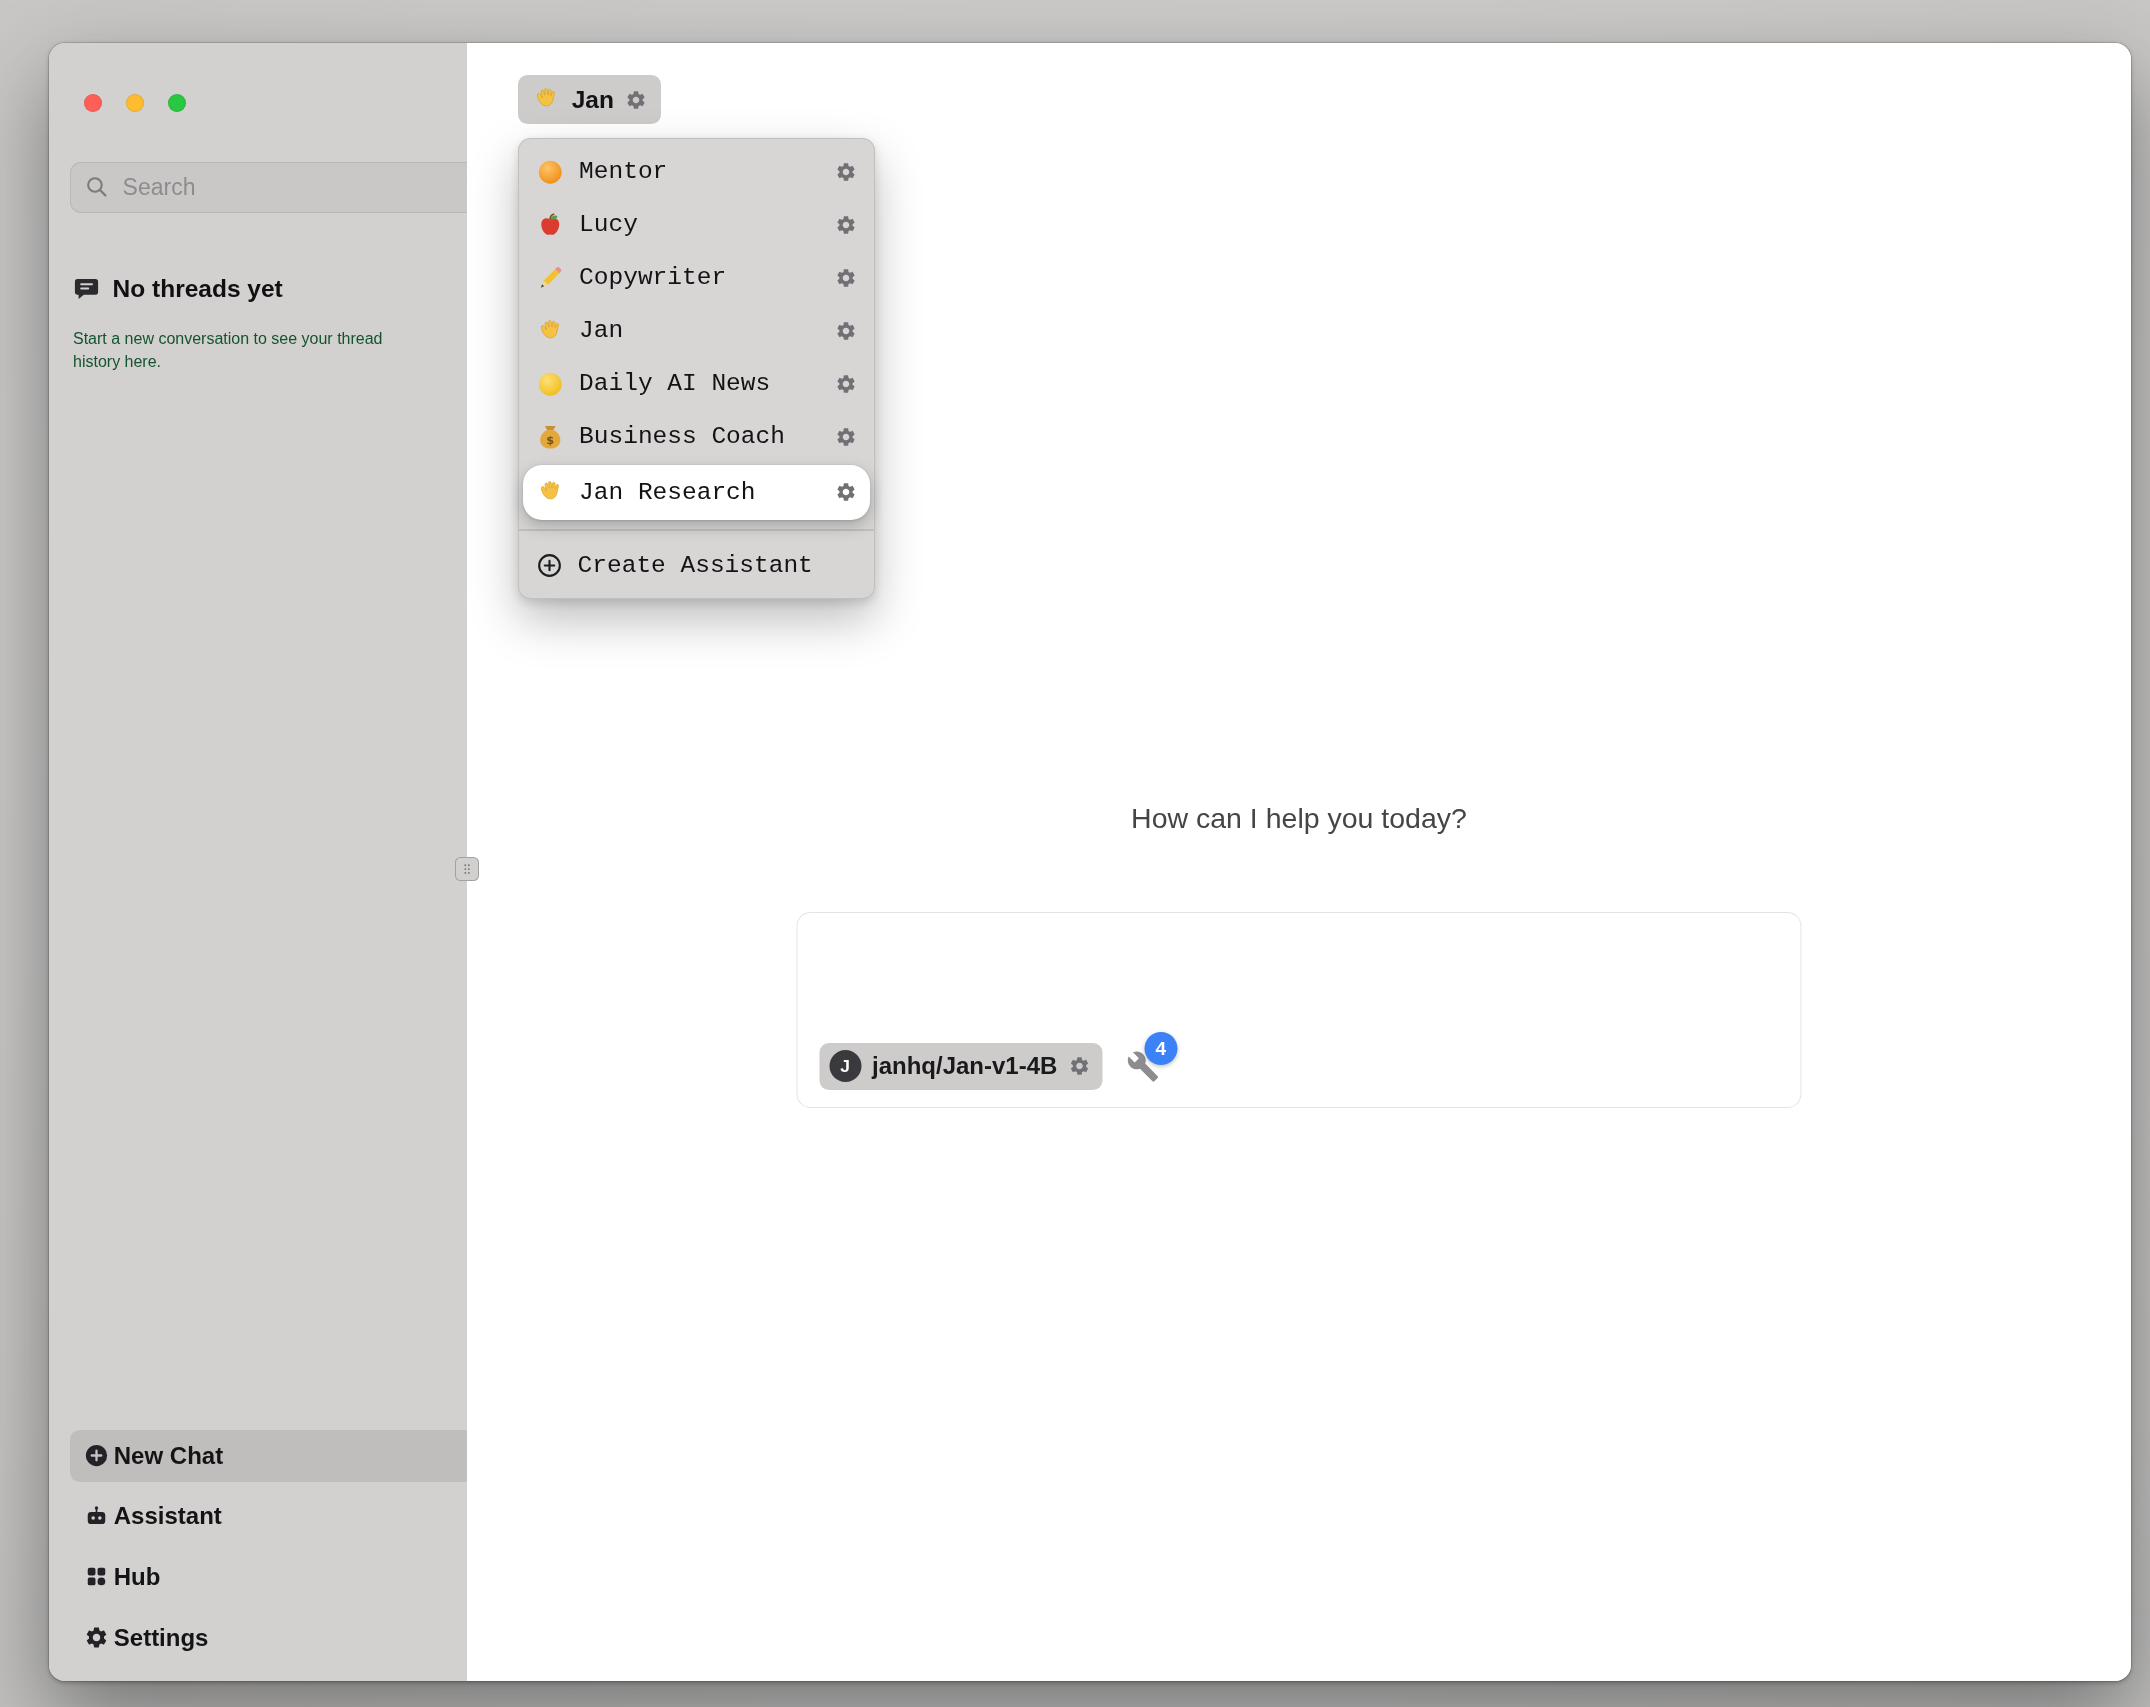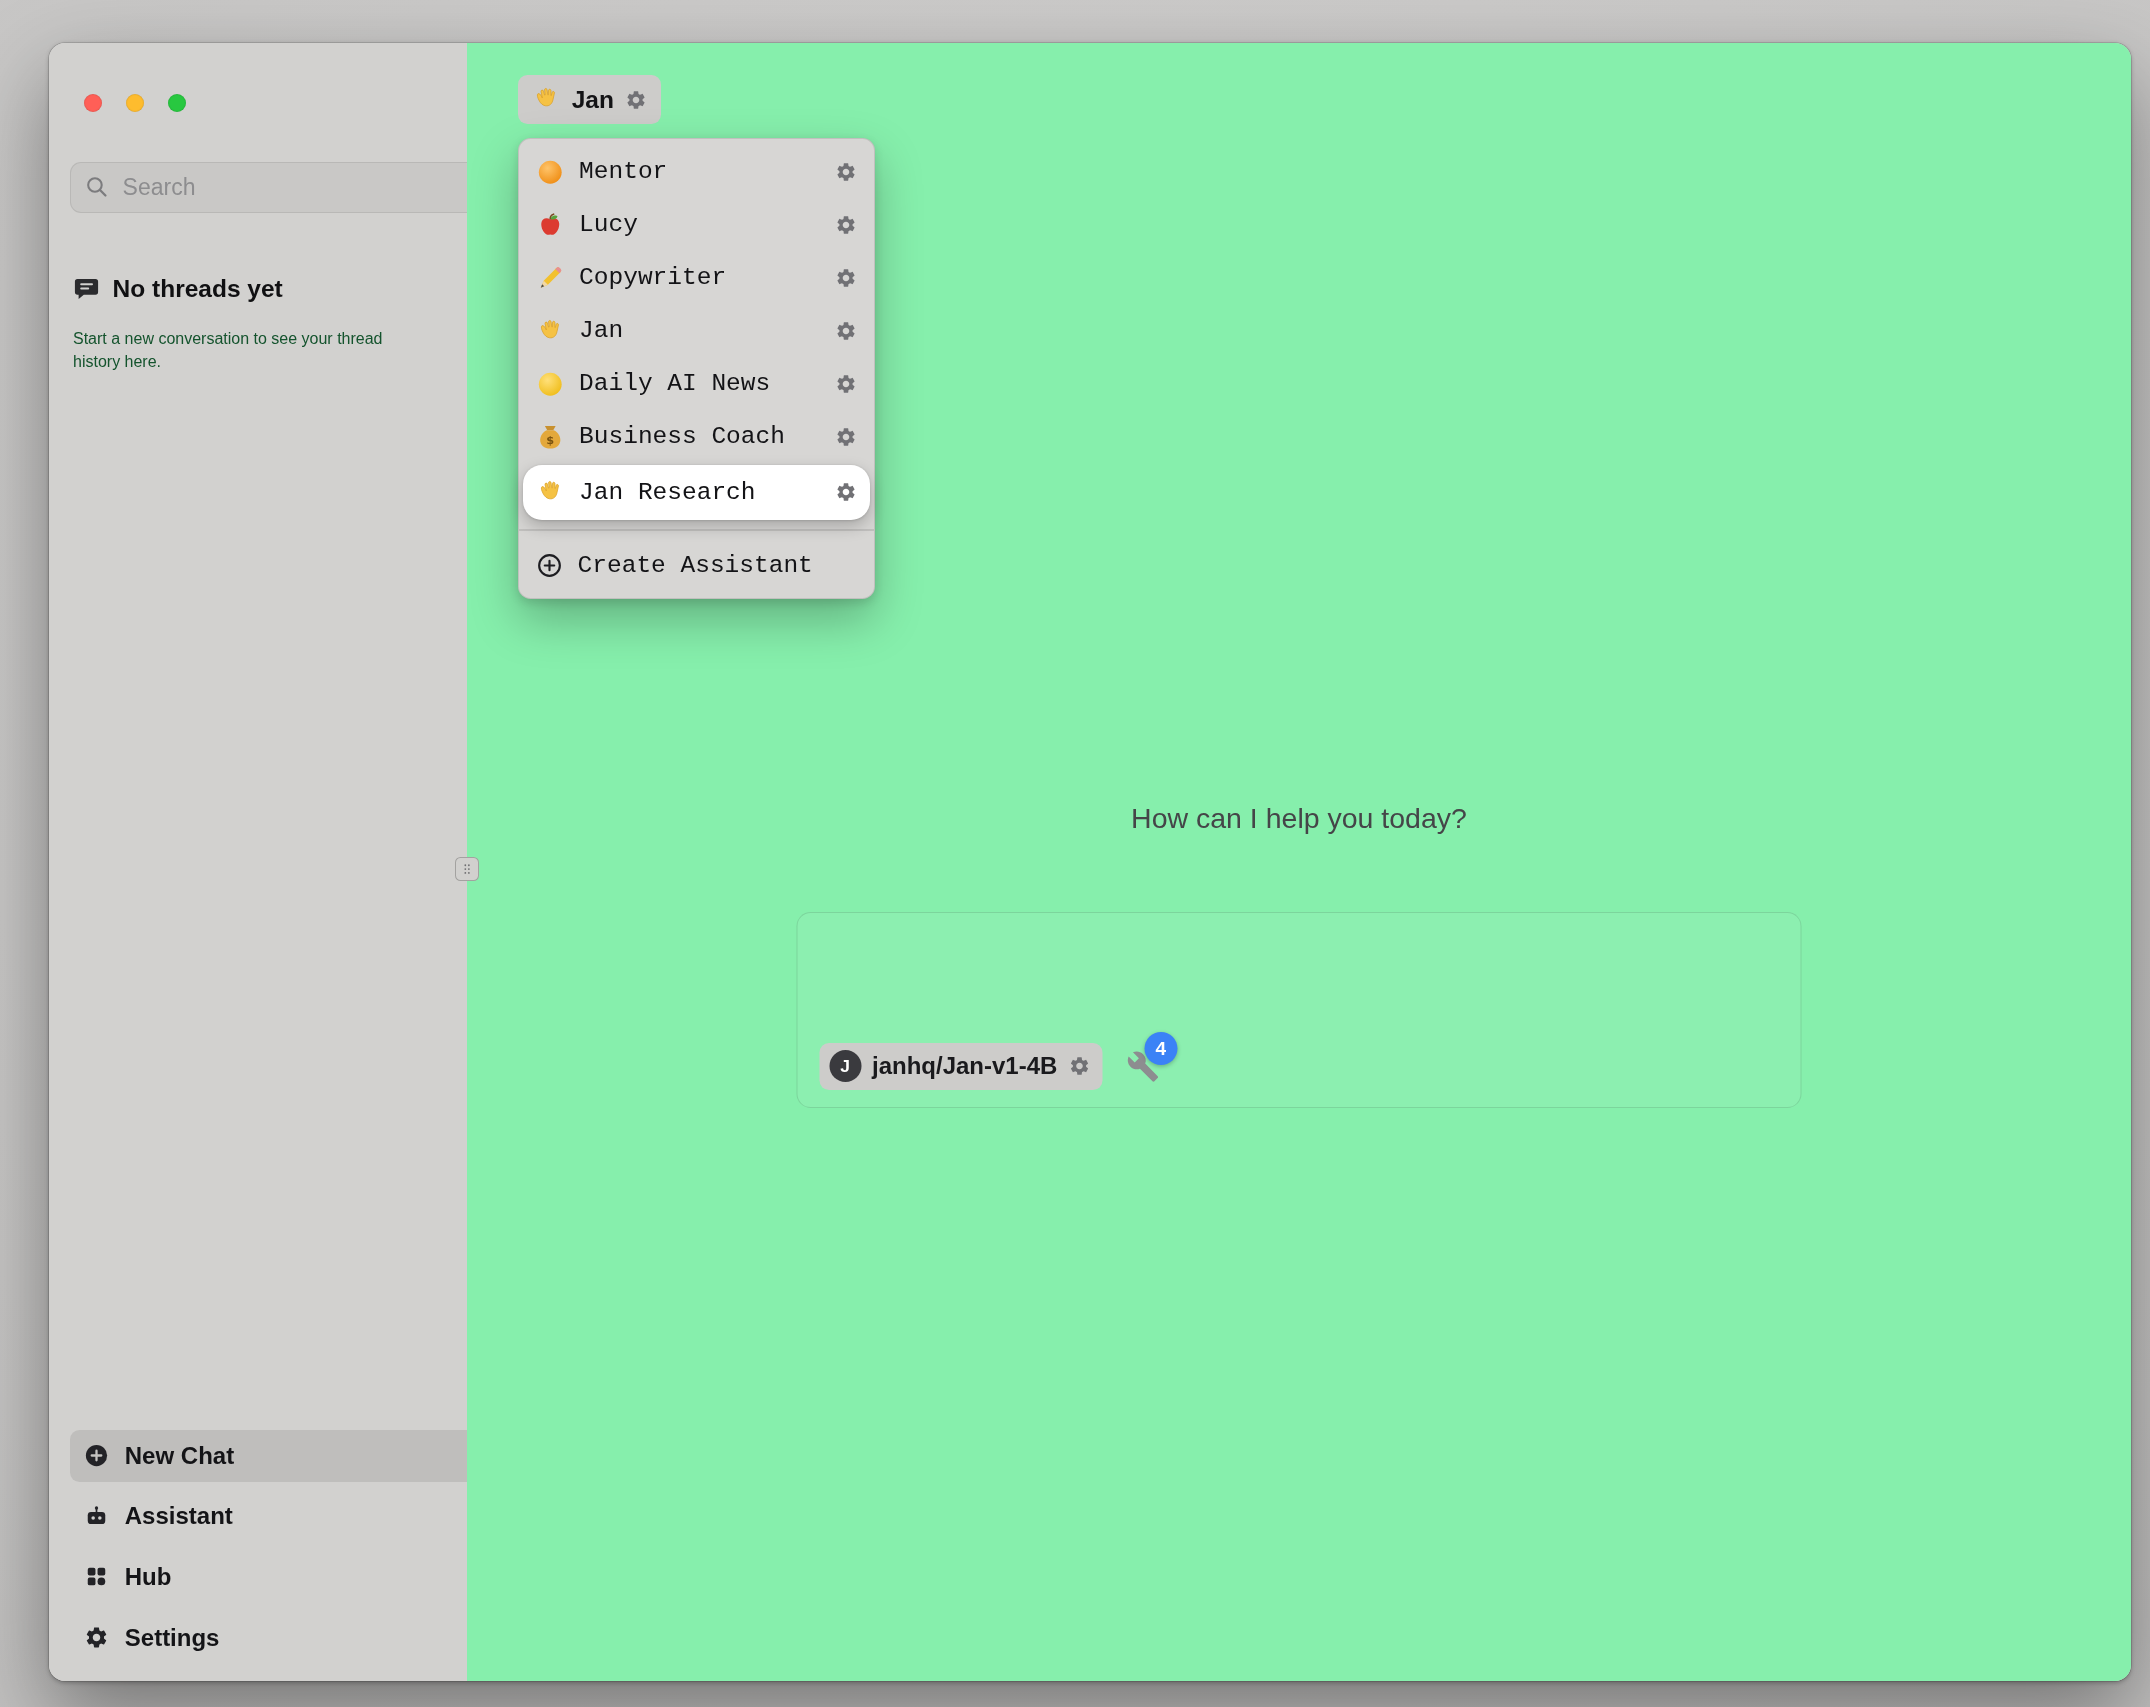--- a/index.html
+++ b/index.html
@@ -46,29 +46,29 @@
 
   .empty{margin:62px 24px 0;}
   .empty-header{display:flex;align-items:center;gap:12.6px;}
   .chat-icon{width:27px;height:27px;color:#2b2b2e;}
   .chat-icon svg{width:27px;height:27px;}
   .empty-title{font-size:24.5px;font-weight:700;color:#101012;}
   .empty-body{margin-top:24px;font-size:16px;line-height:1.45;color:#14532d;max-width:348px;}
 
   .sidebar-nav{margin-top:auto;padding:0 20.6px 17.4px;}
   .nav-item{
-    height:52px;display:flex;align-items:center;gap:16px;padding:0 14.2px;
+    height:52px;display:flex;align-items:center;gap:5px;padding:0 14.2px;
     border-radius:9.5px;margin-top:8.7px;font-size:24px;font-weight:600;color:#141417;cursor:default;
   }
   .nav-item.active{background:#bfbebc;}
   .nav-icon{width:25px;height:25px;color:#232327;flex:0 0 auto;}
   .nav-icon svg{width:25px;height:25px;}
 
   
-  .main{position:absolute;left:418px;top:0;right:0;bottom:0;background:#86efac;}
+  .main{position:absolute;left:418px;top:0;right:0;bottom:0;background:#ffffff;}
 
   .main-header{position:absolute;left:51px;top:32px;z-index:4;}
   .assistant-pill{display:inline-flex;align-items:center;gap:11px;height:49px;padding:0 14.2px;border-radius:9.5px;background:#cdccca;}
   .emoji{width:28.5px;height:28.5px;flex:0 0 auto;}
   .emoji svg{width:28.5px;height:28.5px;}
   .assistant-pill .name{font-size:24.5px;font-weight:700;color:#131315;}
   .gear{width:22px;height:22px;color:#717175;}
   .gear svg{width:22px;height:22px;}
 
   .menu{

